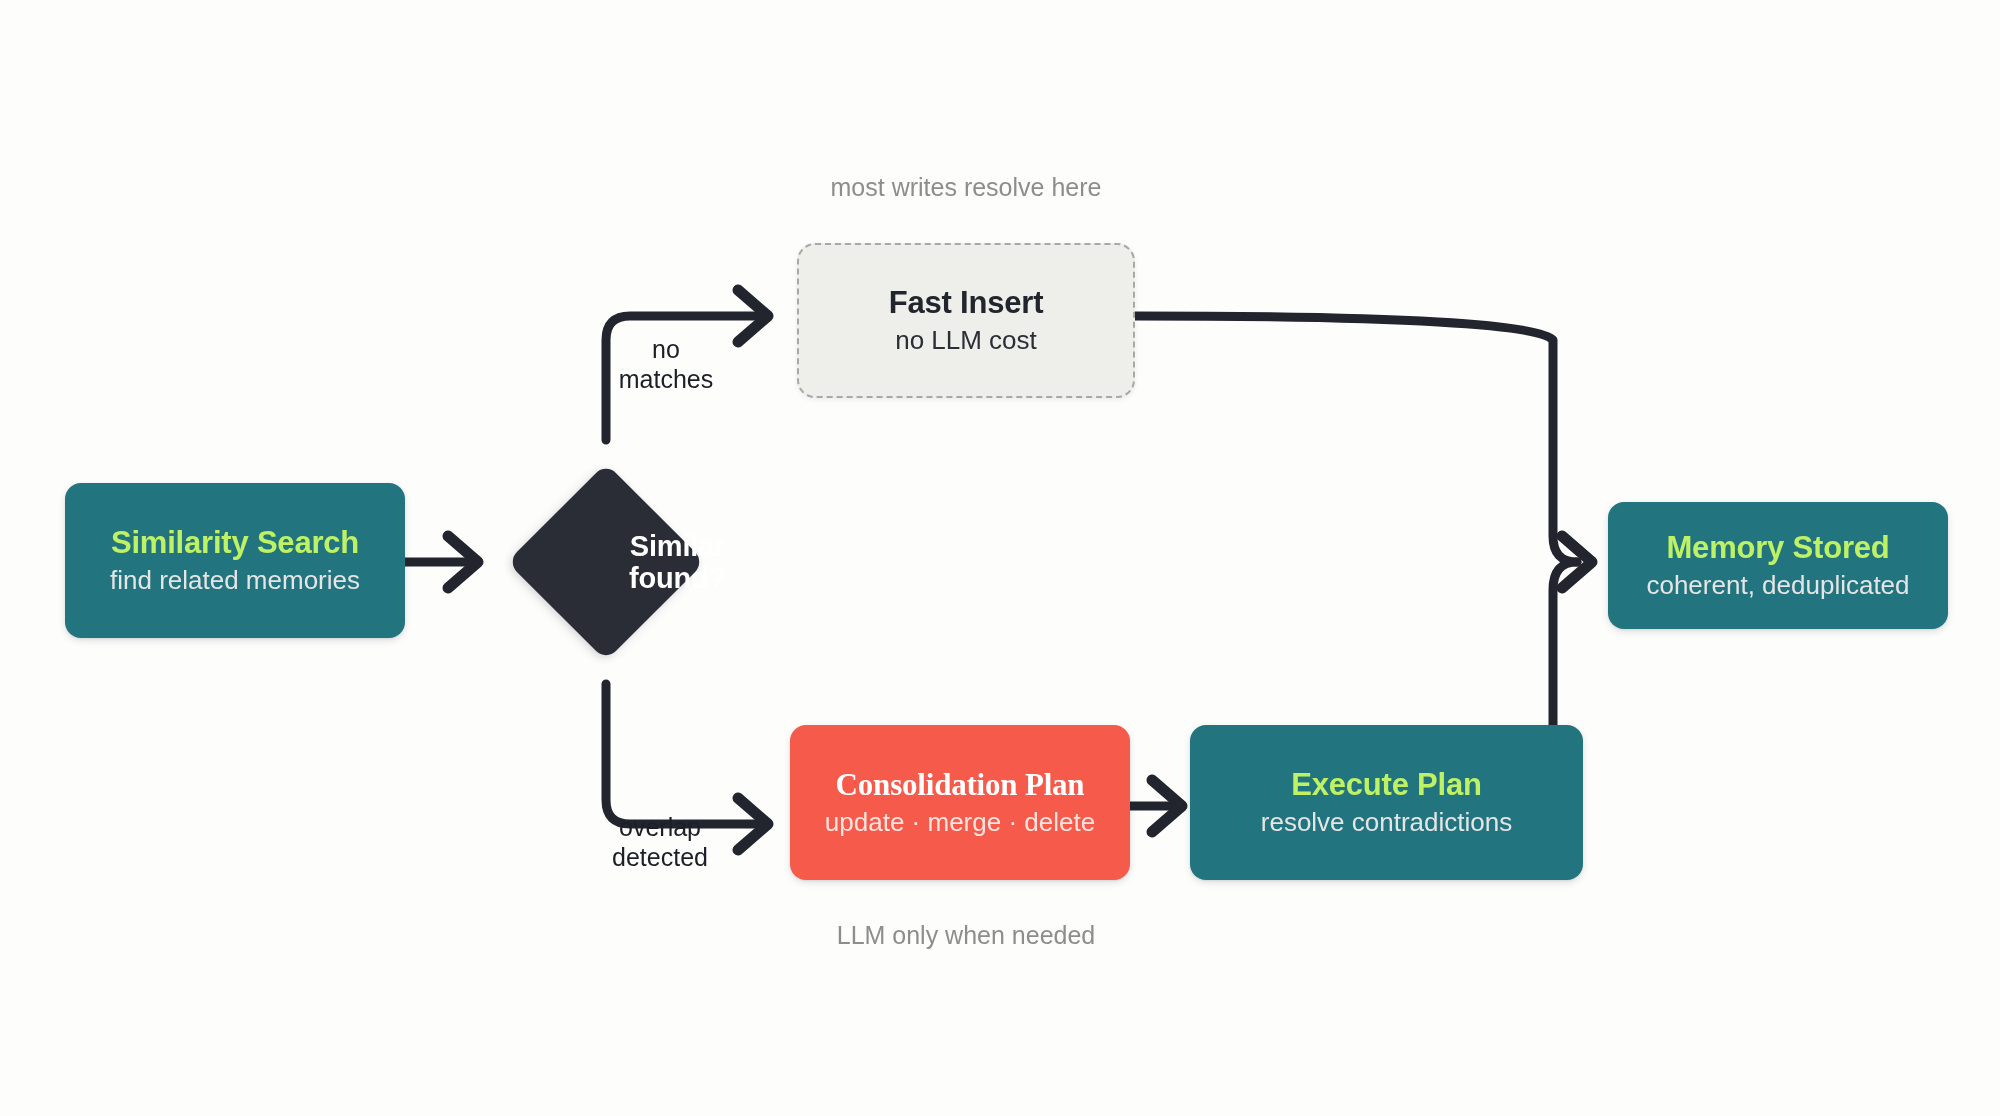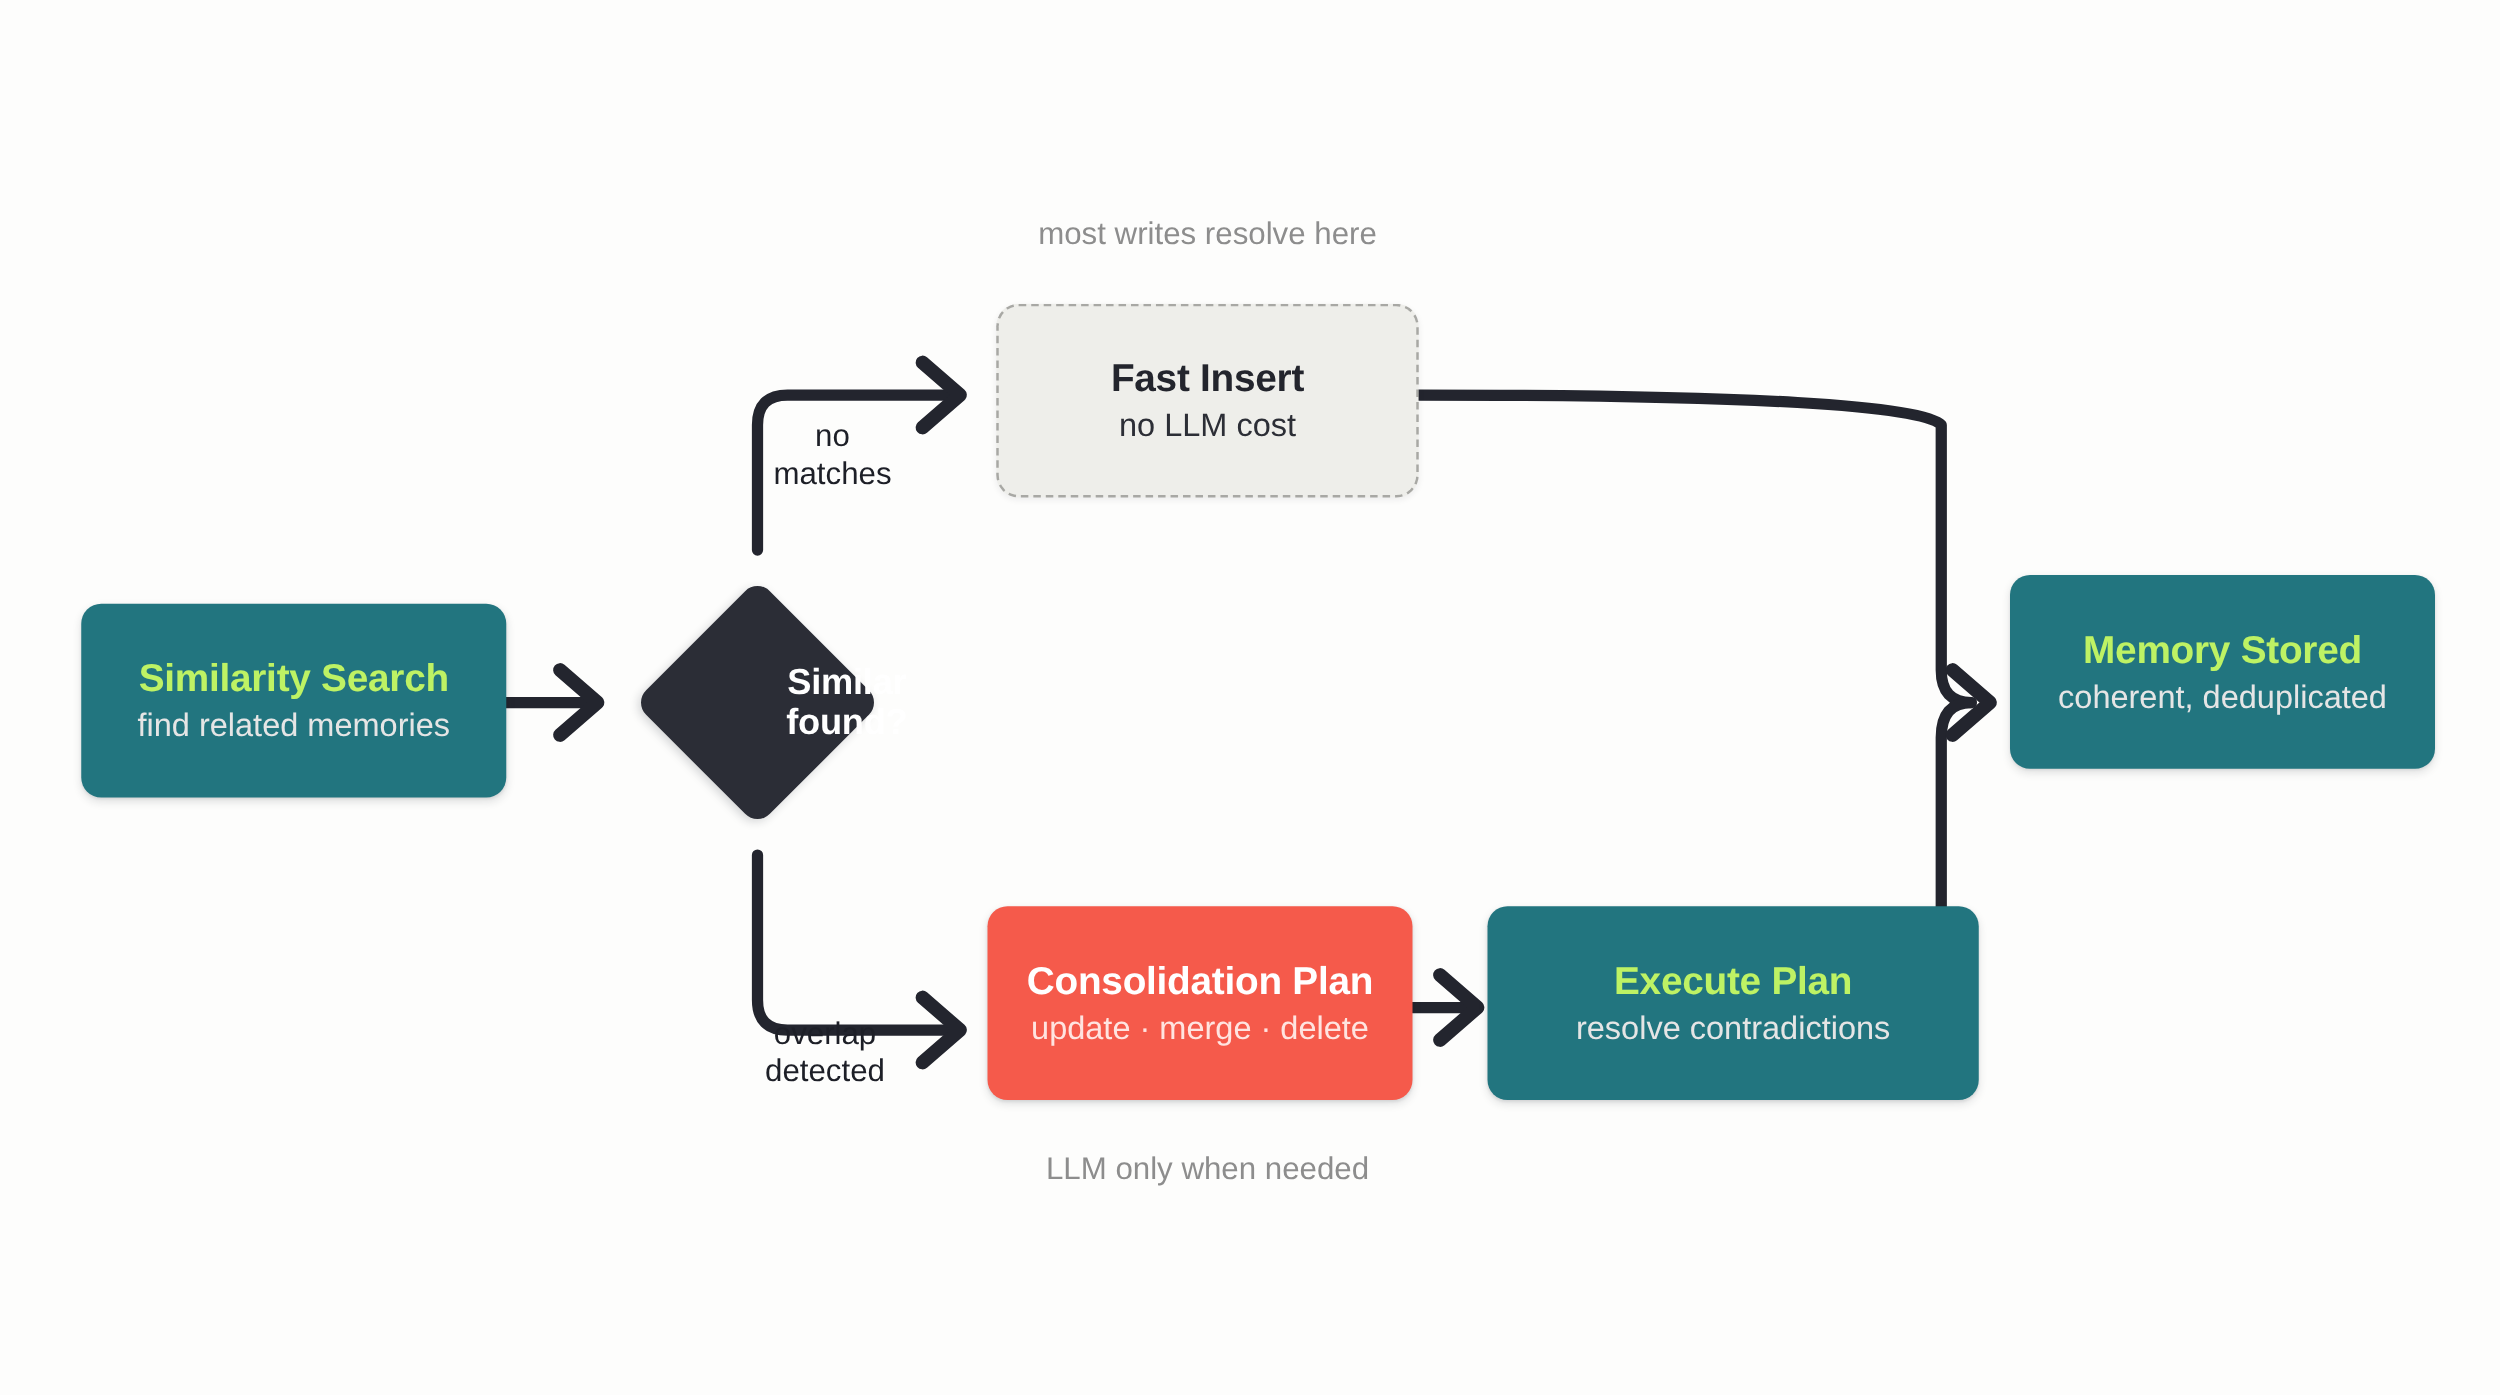--- a/index.html
+++ b/index.html
@@ -43,21 +43,21 @@
   }
   .node-teal {
     background: #22757f;
   }
   .node-teal .node-title { color: #bef264; }
   .node-teal .node-sub { color: #e5e5e5; }
 
   .node-coral {
     background: #f55a4b;
   }
-  .node-coral .node-title { color: #ffffff; }
+  .node-coral .node-title { color: #ffffff; font-family: Liberation Serif, serif; }
   .node-coral .node-sub { color: #ffe4e0; }
 
   .node-dashed {
     background: #eeeeea;
     border: 2.5px dashed #a8a8a4;
     border-radius: 18px;
     box-shadow: 0 2px 5px rgba(30, 35, 45, 0.07);
   }
   .node-dashed .node-title { color: #23252d; }
   .node-dashed .node-sub { color: #2c2e36; }
@@ -179,21 +179,21 @@
   <div class="node node-box node-coral" style="left:790px; top:725px; width:340px; height:155px;">
     <div class="node-title">Consolidation Plan</div>
     <div class="node-sub">update · merge · delete</div>
   </div>
 
   <div class="node node-box node-teal" style="left:1190px; top:725px; width:393px; height:155px;">
     <div class="node-title">Execute Plan</div>
     <div class="node-sub">resolve contradictions</div>
   </div>
 
-  <div class="node node-box node-teal" style="left:1608px; top:460px; width:340px; height:155px;">
+  <div class="node node-box node-teal" style="left:1608px; top:502px; width:340px; height:127px;">
     <div class="node-title">Memory Stored</div>
     <div class="node-sub">coherent, deduplicated</div>
   </div>
 
   <div class="annot annot-muted" style="left:746px; top:172px; width:440px;">most writes resolve here</div>
 
   <div class="annot annot-muted" style="left:746px; top:920px; width:440px;">LLM only when needed</div>
 
   <div class="annot annot-edge" style="left:576px; top:334px; width:180px;">
     <div>no</div>

